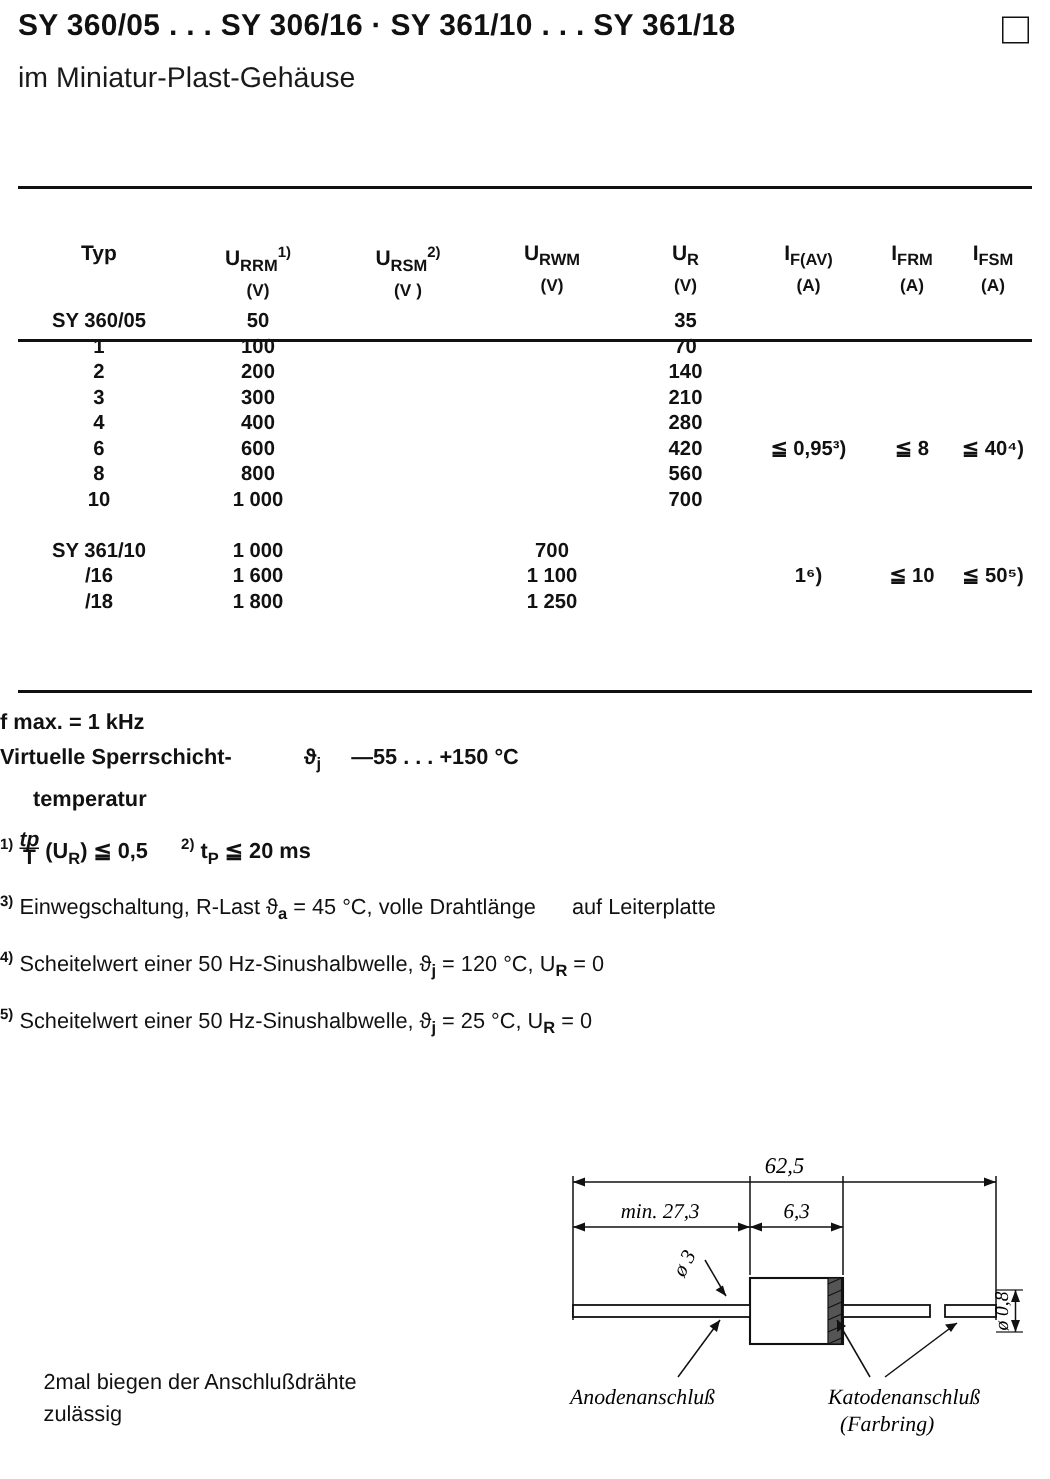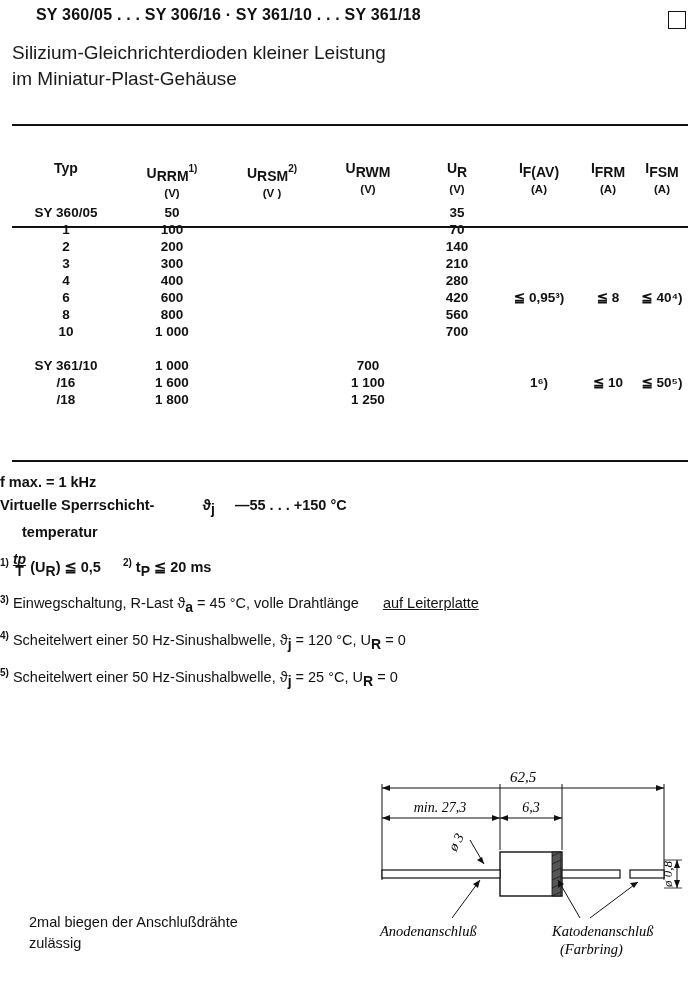--- a/index.html
+++ b/index.html
@@ -26,25 +26,24 @@
   .title-row {
     position: absolute;
     top: 6px;
     left: 12px;
     width: 676px;
     display: flex;
     align-items: flex-start;
     justify-content: space-between;
   }
   .main-title {
-    font-size: 16px;
+    font-size: 20px;
     font-weight: bold;
     letter-spacing: 0.2px;
     white-space: nowrap;
-    margin-left: 24px;
   }
   .corner-box {
     width: 16px;
     height: 16px;
     border: 1.6px solid #111;
     margin-top: 5px;
     margin-right: 2px;
   }
   .subtitle {
     position: absolute;
@@ -87,21 +86,21 @@
     font-size: 13.5px;
     text-align: center;
     vertical-align: top;
     line-height: 17px;
   }
   table.spec th.hcell {
     padding-bottom: 2px;
   }
   .hmain { font-size: 14px; font-weight: bold; white-space: nowrap; }
   .hsub  { font-size: 11.5px; font-weight: bold; }
-  sub.sm { font-size: 14px; font-weight: bold; }
+  sub.sm { font-size: 11px; font-weight: bold; }
   sup.sm { font-size: 10px; font-weight: bold; }
   td.typ {
     text-align: left;
     padding-left: 2px;
     font-weight: bold;
   }
   .col-typ  { width: 108px; }
   .col-urrm { width: 104px; }
   .col-ursm { width: 96px; }
   .col-urwm { width: 96px; }
@@ -131,21 +130,21 @@
   .frac {
     display: inline-block;
     vertical-align: -4px;
     text-align: center;
     line-height: 11px;
     font-size: 14px;
     font-weight: bold;
   }
   .frac .num { display: block; font-style: italic; }
   .frac .den { display: block; border-top: 1.4px solid #111; }
-  .indent { display: inline-block; padding-left: 20px; text-decoration: underline; }
+  .indent { display: inline-block; padding-left: 20px; }
 
   
   .bottom-left {
     position: absolute;
     left: 12px;
     top: 912px;
     width: 330px;
     font-size: 14.5px;
     line-height: 21px;
     margin-left: 17px;
@@ -165,21 +164,20 @@
 <body>
 
 <div class="page">
 
   <div class="title-row">
     <div class="main-title">SY 360/05 . . . SY 306/16 · SY 361/10 . . . SY 361/18</div>
     <div class="corner-box"></div>
   </div>
 
   <div class="subtitle">
-    <div>Silizium-Gleichrichterdioden kleiner Leistung</div>
     <div>im Miniatur-Plast-Gehäuse</div>
   </div>
 
   <div class="rule" id="rule-top"></div>
 
   <div class="table-wrap">
     <table class="spec">
       <colgroup>
         <col class="col-typ">
           <col class="col-urrm">

